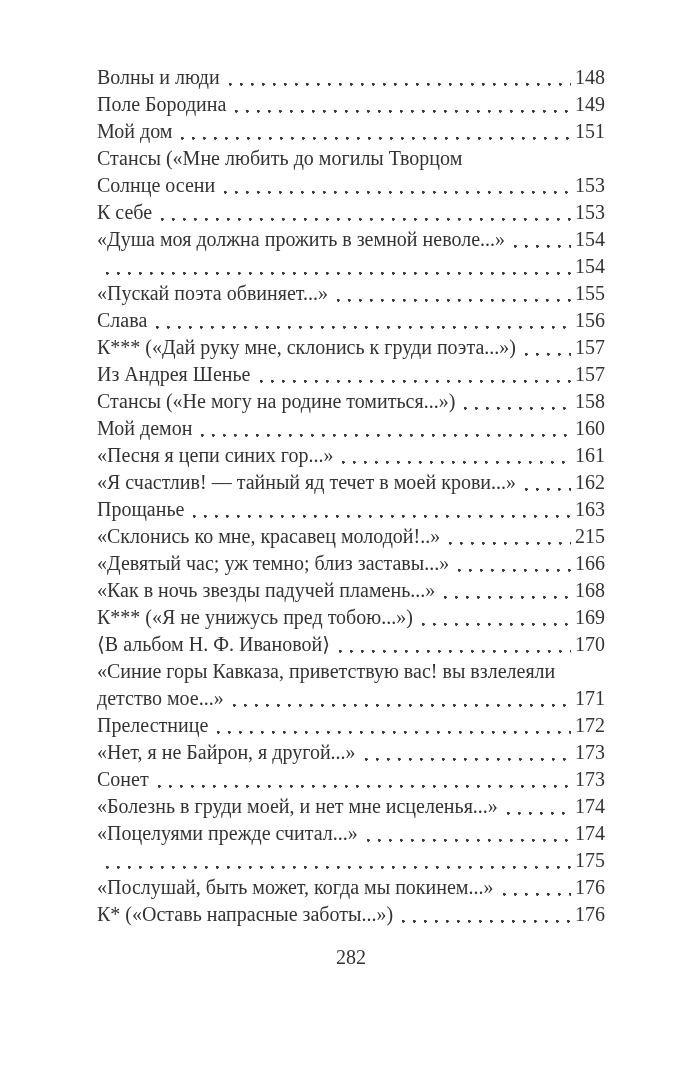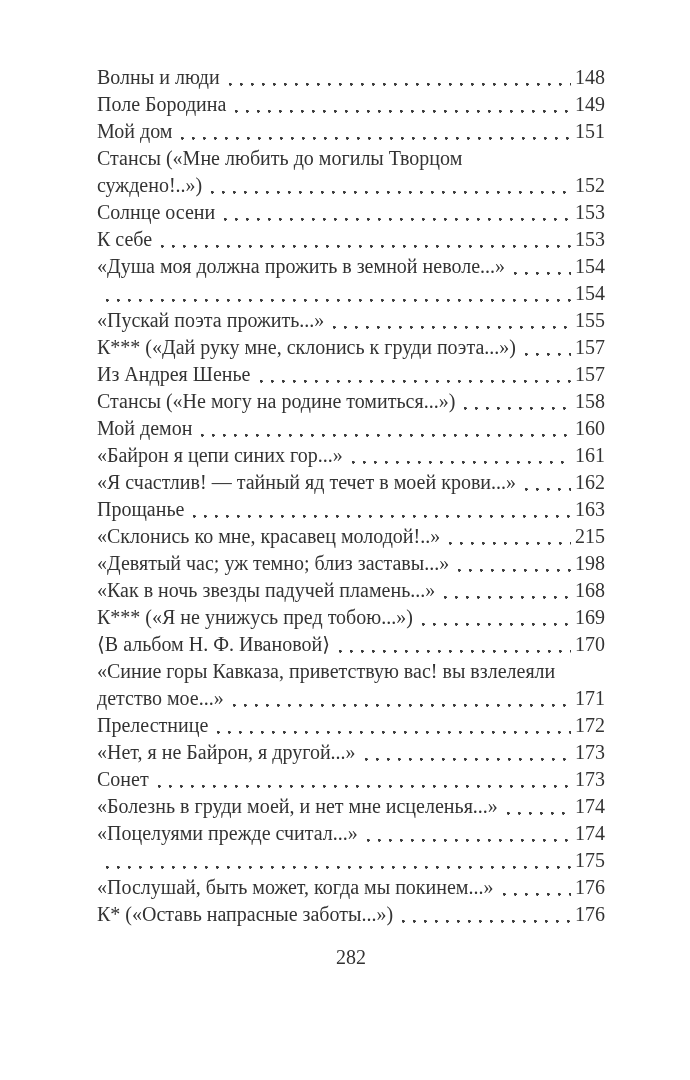--- a/index.html
+++ b/index.html
@@ -71,70 +71,70 @@
         </div>
         <div class="row">
           <span class="title">Мой дом</span>
           <span class="leader"></span>
           <span class="pagenum">151</span>
         </div>
         <div class="row">
           <span class="title">Стансы («Мне любить до могилы Творцом</span>
         </div>
         <div class="row">
-          <span class="title">суждено!..»)</span>
-          <span class="leader"></span>
-          <span class="pagenum">152</span>
-        </div>
-        <div class="row">
           <span class="title">Солнце осени</span>
           <span class="leader"></span>
           <span class="pagenum">153</span>
         </div>
         <div class="row">
           <span class="title">К себе</span>
           <span class="leader"></span>
           <span class="pagenum">153</span>
         </div>
         <div class="row">
           <span class="title">«Душа моя должна прожить в земной неволе...»</span>
           <span class="leader"></span>
           <span class="pagenum">154</span>
         </div>
         <div class="row">
           <span class="leader"></span>
           <span class="pagenum">154</span>
         </div>
         <div class="row">
-          <span class="title">«Пускай поэта прожить...»</span>
+          <span class="title">«Пускай поэта обвиняет...»</span>
           <span class="leader"></span>
           <span class="pagenum">155</span>
         </div>
         <div class="row">
+          <span class="title">Слава</span>
+          <span class="leader"></span>
+          <span class="pagenum">156</span>
+        </div>
+        <div class="row">
           <span class="title">К*** («Дай руку мне, склонись к груди поэта...»)</span>
           <span class="leader"></span>
           <span class="pagenum">157</span>
         </div>
         <div class="row">
           <span class="title">Из Андрея Шенье</span>
           <span class="leader"></span>
           <span class="pagenum">157</span>
         </div>
         <div class="row">
           <span class="title">Стансы («Не могу на родине томиться...»)</span>
           <span class="leader"></span>
           <span class="pagenum">158</span>
         </div>
         <div class="row">
           <span class="title">Мой демон</span>
           <span class="leader"></span>
           <span class="pagenum">160</span>
         </div>
         <div class="row">
-          <span class="title">«Байрон я цепи синих гор...»</span>
+          <span class="title">«Песня я цепи синих гор...»</span>
           <span class="leader"></span>
           <span class="pagenum">161</span>
         </div>
         <div class="row">
           <span class="title">«Я счастлив! — тайный яд течет в моей крови...»</span>
           <span class="leader"></span>
           <span class="pagenum">162</span>
         </div>
         <div class="row">
           <span class="title">Прощанье</span>
@@ -142,21 +142,21 @@
           <span class="pagenum">163</span>
         </div>
         <div class="row">
           <span class="title">«Склонись ко мне, красавец молодой!..»</span>
           <span class="leader"></span>
           <span class="pagenum">215</span>
         </div>
         <div class="row">
           <span class="title">«Девятый час; уж темно; близ заставы...»</span>
           <span class="leader"></span>
-          <span class="pagenum">198</span>
+          <span class="pagenum">166</span>
         </div>
         <div class="row">
           <span class="title">«Как в ночь звезды падучей пламень...»</span>
           <span class="leader"></span>
           <span class="pagenum">168</span>
         </div>
         <div class="row">
           <span class="title">К*** («Я не унижусь пред тобою...»)</span>
           <span class="leader"></span>
           <span class="pagenum">169</span>

